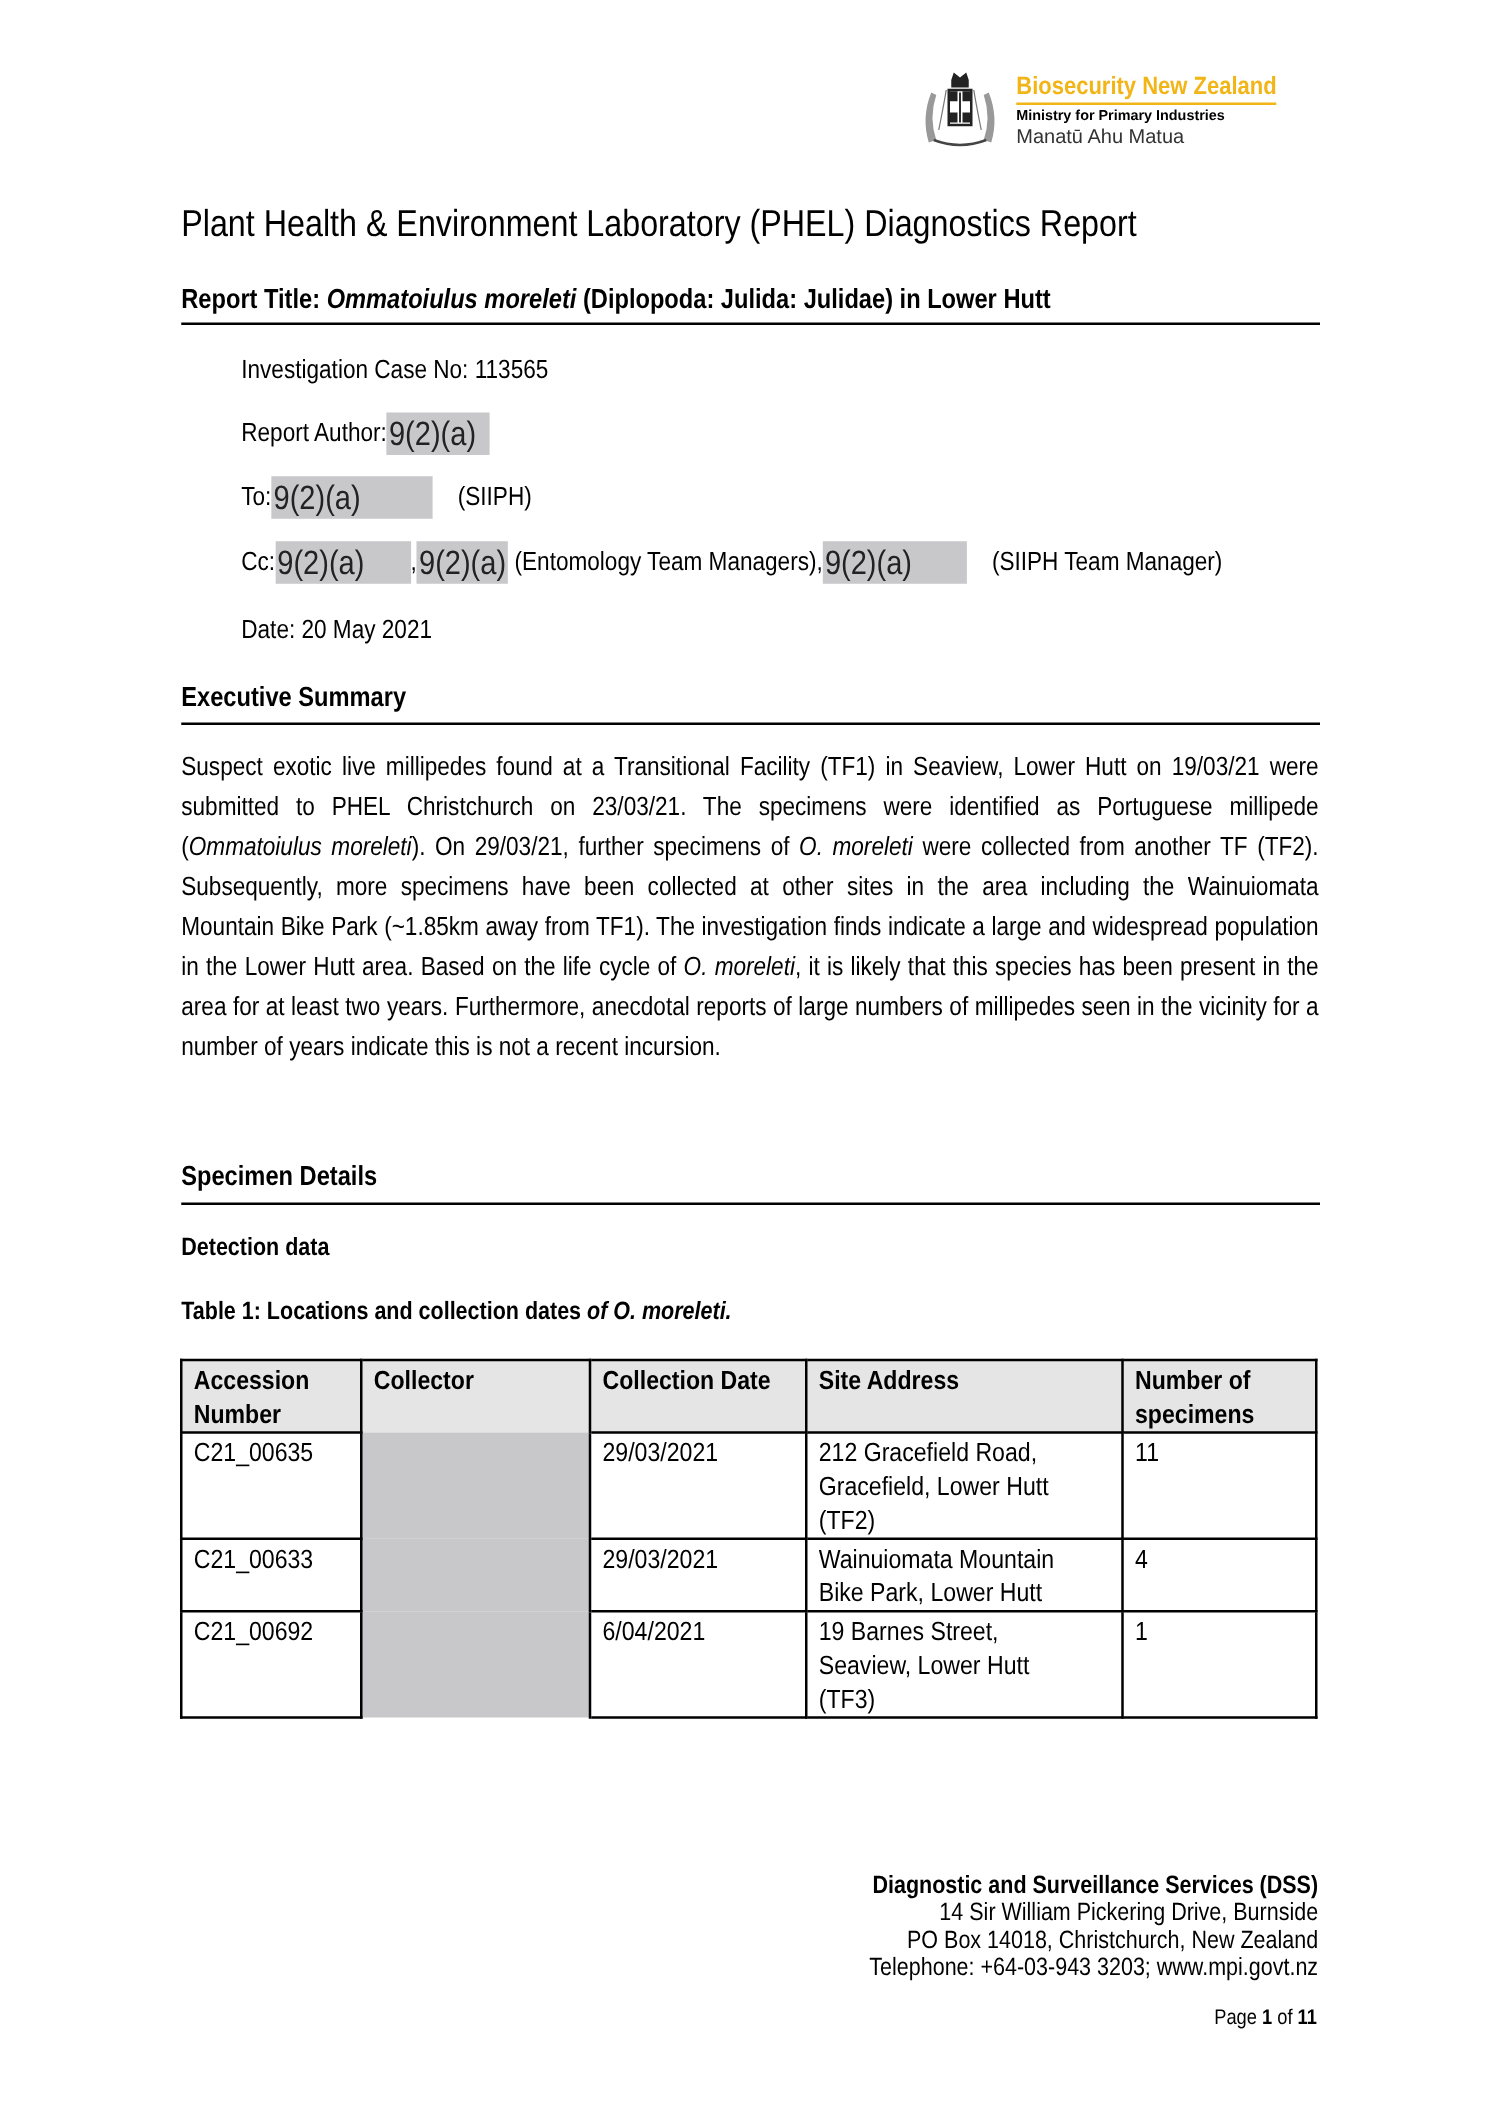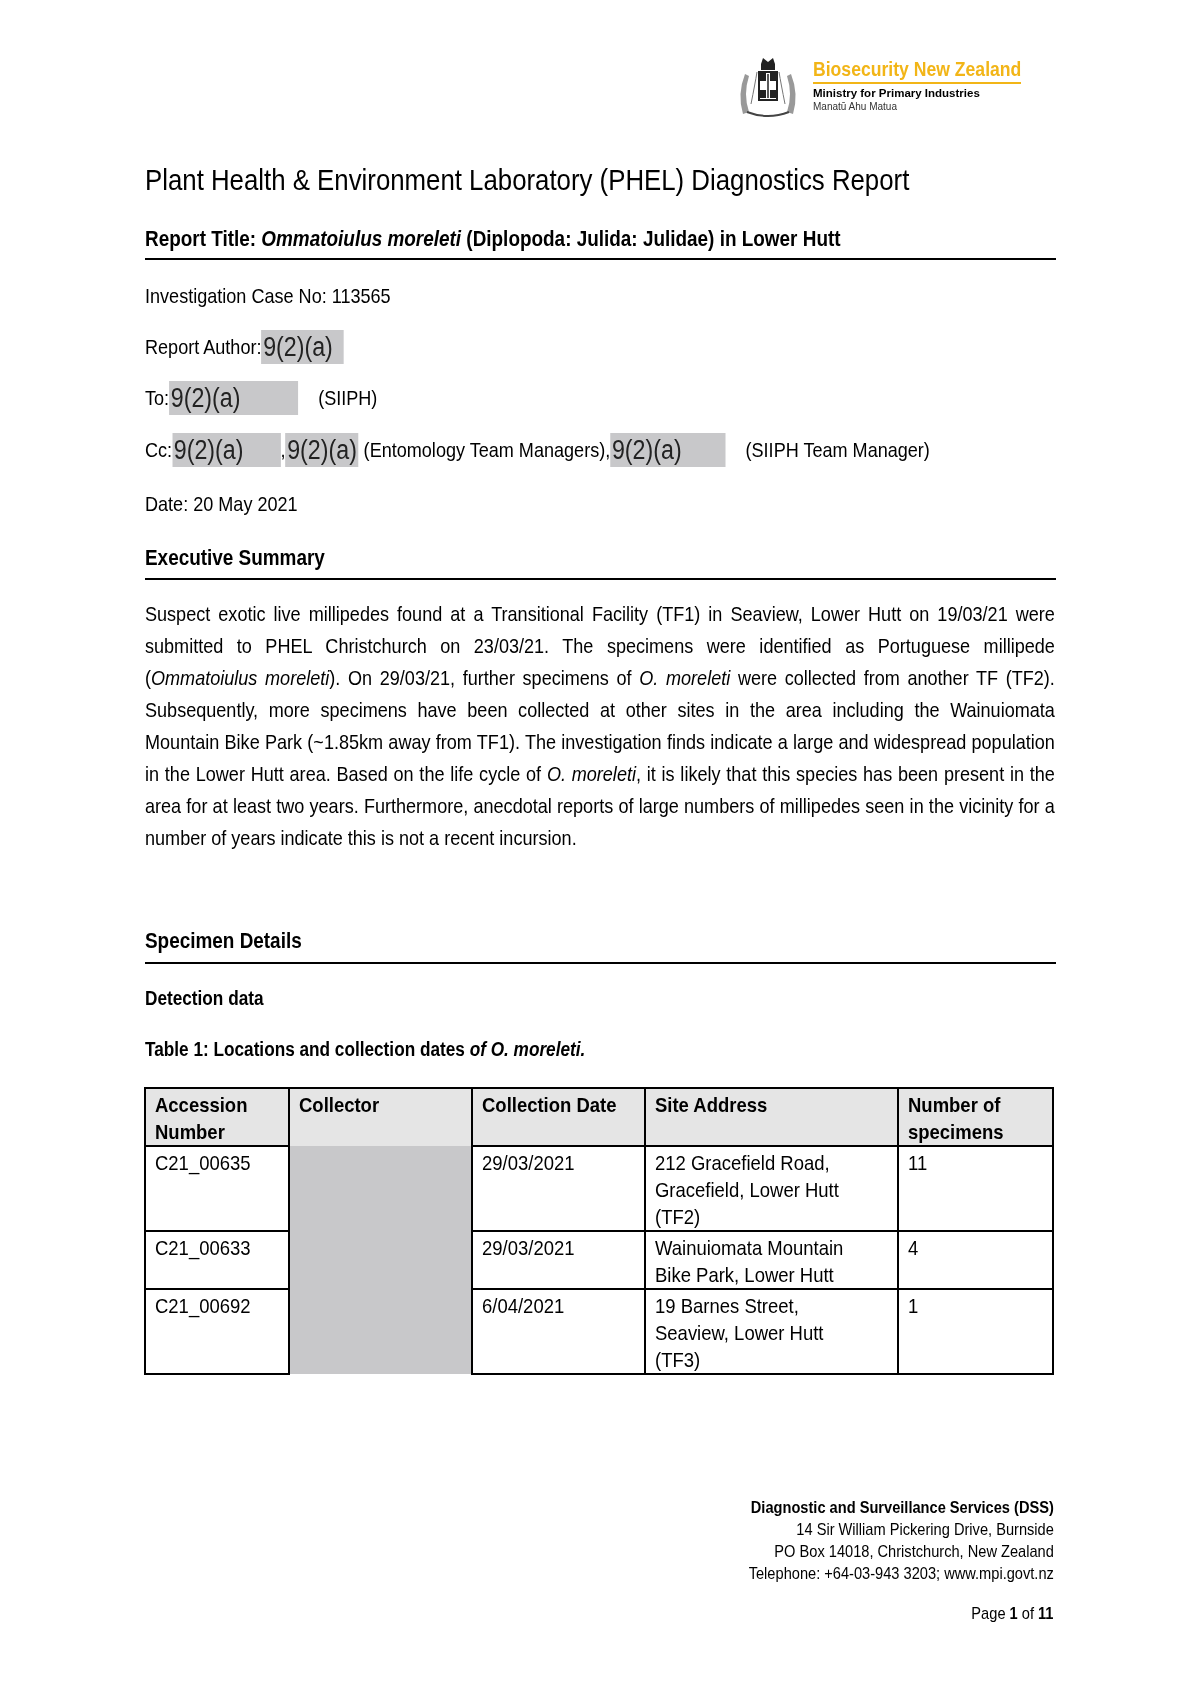--- a/index.html
+++ b/index.html
@@ -7,40 +7,40 @@
          font-family:"Liberation Sans", sans-serif; color:#000; }
   .abs { position:absolute; }
   .narrow { transform-origin:left top; transform:scaleX(0.86); white-space:nowrap; display:inline-block; }
 
   
   #logo { left:735px; top:54px; width:330px; height:70px; }
   #crest { position:absolute; left:0; top:0; width:66px; height:66px; }
   #brand { position:absolute; left:78px; top:4px; font-weight:bold; font-size:20px; color:#F2B517; white-space:nowrap; transform:scaleX(0.88); transform-origin:left top; }
   #brand-rule { position:absolute; left:78px; top:28px; width:208px; height:2px; background:#F2B517; }
   #ministry { position:absolute; left:78px; top:33px; font-weight:bold; font-size:11.5px; white-space:nowrap;text-align:right; }
-  #maori { position:absolute; left:78px; top:47px; font-size:10px; color:#333; white-space:nowrap; }
+  #maori { position:absolute; left:78px; top:47px; font-size:16px; color:#333; white-space:nowrap; }
 
   .h1 { left:145px; top:163px; font-size:30px; font-weight:normal;text-align:right; }
   .h2 { font-size:22px; font-weight:bold; }
   .rule { position:absolute; left:145px; width:911px; height:2px; background:#000; }
-  .line { font-size:21px; }
+  .line { font-size:21px;margin-left:48px; }
   .redact { background:#c8c8ca; color:#222; font-size:27px; display:inline-block; padding:0 2px; line-height:34px; vertical-align:middle; }
 
   #summary { left:145px; top:598px; width:910px; font-size:21px; line-height:32px; text-align:justify; }
   #summary .inner { transform:scaleX(0.86); transform-origin:left top; width:1058px; }
 
   
   #tbl { left:144px; top:1087px; width:910px; border-collapse:collapse; font-size:21px; }
   #tbl th, #tbl td { border:2px solid #000; vertical-align:top; text-align:left; padding:2px 9px 0 9px; line-height:27px; }
   #tbl th { background:#e5e5e5; font-weight:bold; }
   #tbl td.collector { background:#c8c8ca; border-top:none; border-bottom:none; font-size:16px; padding:2px 2px; }
   #tbl th.collector-h { border-bottom:none; }
   .cell { transform:scaleX(0.88); transform-origin:left top; white-space:nowrap; display:block; }
 
-  #footer { right:136px; top:1497px; text-align:right; font-size:17px; line-height:22px; }
+  #footer { right:136px; top:1497px; text-align:right; font-size:20px; line-height:22px; }
   #footer .f { transform:scaleX(0.86); transform-origin:right top; white-space:nowrap; }
   #page-no { right:136px; top:1604px; font-size:17px; }
 </style>
 </head>
 <body>
 
 <div id="logo" class="abs">
   <svg id="crest" viewBox="0 0 66 66">
     <path d="M8 60 Q2 40 10 20 L14 22 Q8 40 14 58 Z" fill="#999"></path>
     <path d="M58 60 Q64 40 56 20 L52 22 Q58 40 52 58 Z" fill="#999"></path>

